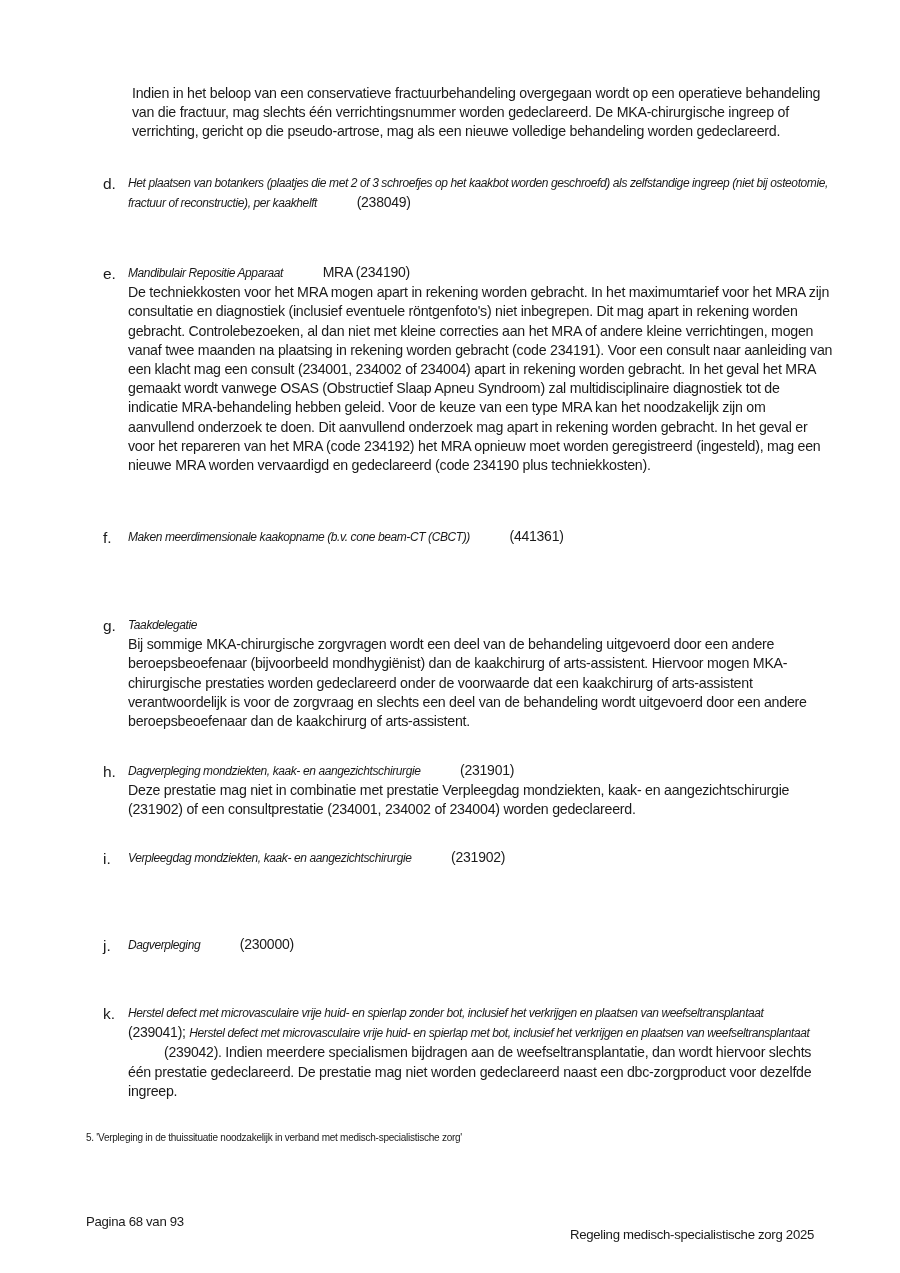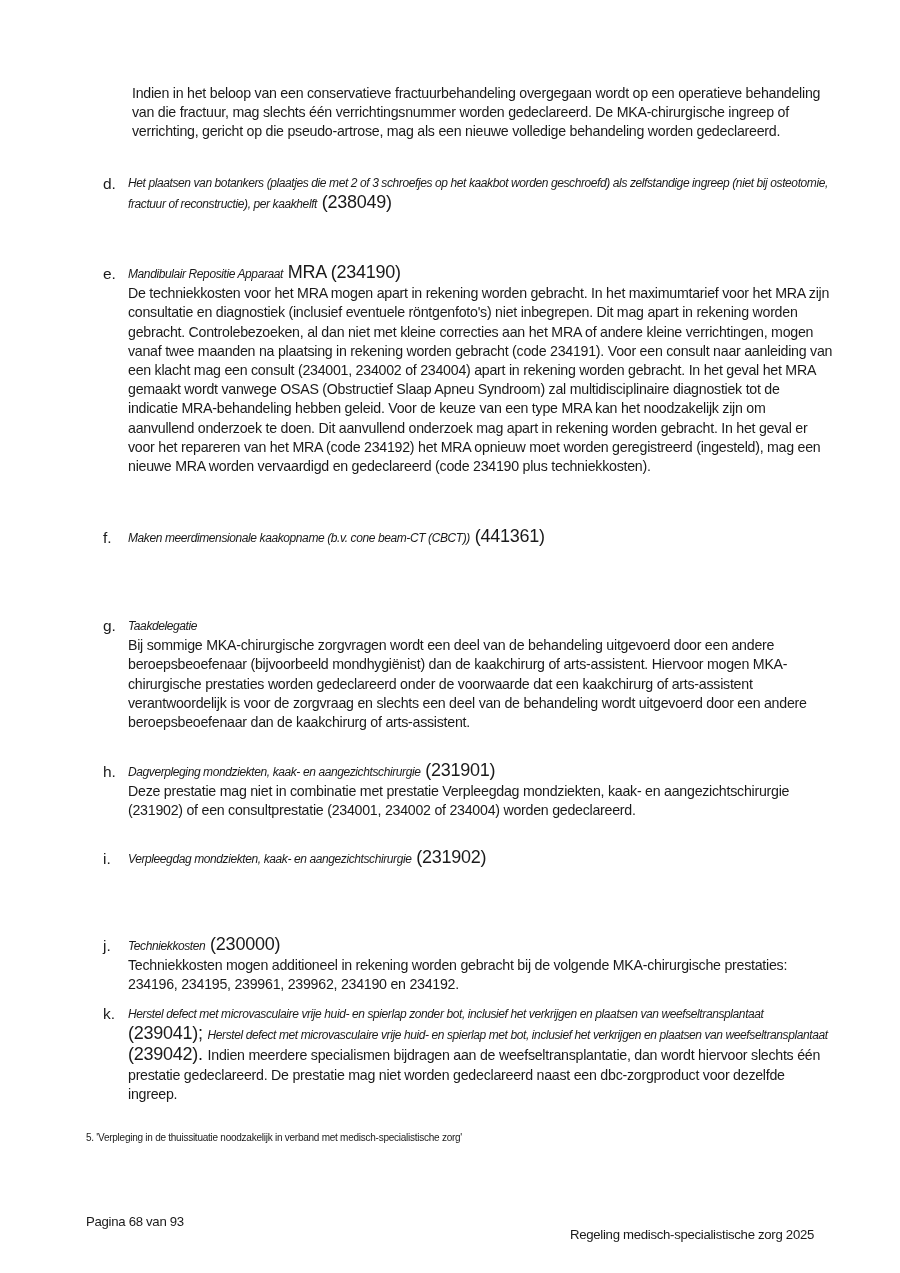--- a/index.html
+++ b/index.html
@@ -5,21 +5,21 @@
   html, body { margin: 0; padding: 0; background: #ffffff; }
   body { width: 900px; height: 1273px; position: relative; overflow: hidden;
          font-family: "Liberation Sans", sans-serif; color: #1a1a1a; }
   .page { position: absolute; left: 0; top: 0; width: 900px; height: 1273px; }
   .para { position: absolute; left: 128px; width: 700px; font-size: 14.2px; line-height: 19.2px;
           letter-spacing: -0.25px; }
   .item { position: absolute; left: 103px; width: 730px; }
   .marker { position: absolute; left: 0; top: 1px; font-size: 15.5px; line-height: 19.2px; }
   .body { margin-left: 25px; font-size: 14.2px; line-height: 19.2px; letter-spacing: -0.25px; }
   .title { font-style: italic; font-size: 12px; letter-spacing: -0.4px; }
-  .code { font-style: normal; font-size: 18px; }
+  .code { font-style: normal; font-size: 14px; padding-left: 36px; }
   .section { position: absolute; left: 86px; top: 1128px; font-size: 10px; line-height: 19px; letter-spacing: -0.25px; }
   .footer-left { position: absolute; left: 86px; top: 1214px; font-size: 13.2px; letter-spacing: -0.3px; }
   .footer-right { position: absolute; right: 86px; top: 1214px; font-size: 13.2px; letter-spacing: -0.3px; margin-top: 13px; }
 </style>
 </head>
 <body>
 
 <div class="page">
 
   <p class="para" style="top:80px; margin:4px;">Indien in het beloop van een conservatieve fractuurbehandeling overgegaan wordt op een operatieve behandeling van die fractuur, mag slechts één verrichtingsnummer worden gedeclareerd. De MKA-chirurgische ingreep of verrichting, gericht op die pseudo-artrose, mag als een nieuwe volledige behandeling worden gedeclareerd.</p>
@@ -65,22 +65,21 @@
   <div class="item" style="top:848px;">
     <span class="marker">i.</span>
     <div class="body">
       <span class="title">Verpleegdag mondziekten, kaak- en aangezichtschirurgie</span><span class="code"> (231902)</span>
     </div>
   </div>
 
   <div class="item" style="top:935px;">
     <span class="marker">j.</span>
     <div class="body">
-      <span class="title">Techniekkosten</span><span class="code"> (230000)</span>
-      <div>Techniekkosten mogen additioneel in rekening worden gebracht bij de volgende MKA-chirurgische prestaties: 234196, 234195, 239961, 239962, 234190 en 234192.</div>
+      <span class="title">Dagverpleging</span><span class="code"> (230000)</span>
     </div>
   </div>
 
   <div class="item" style="top:1003px;">
     <span class="marker">k.</span>
     <div class="body">
       <span class="title">Herstel defect met microvasculaire vrije huid- en spierlap zonder bot, inclusief het verkrijgen en plaatsen van weefseltransplantaat</span><span class="code"> (239041); </span><span class="title">Herstel defect met microvasculaire vrije huid- en spierlap met bot, inclusief het verkrijgen en plaatsen van weefseltransplantaat</span><span class="code"> (239042). </span><span>Indien meerdere specialismen bijdragen aan de weefseltransplantatie, dan wordt hiervoor slechts één prestatie gedeclareerd. De prestatie mag niet worden gedeclareerd naast een dbc-zorgproduct voor dezelfde ingreep.</span>
     </div>
   </div>
 

